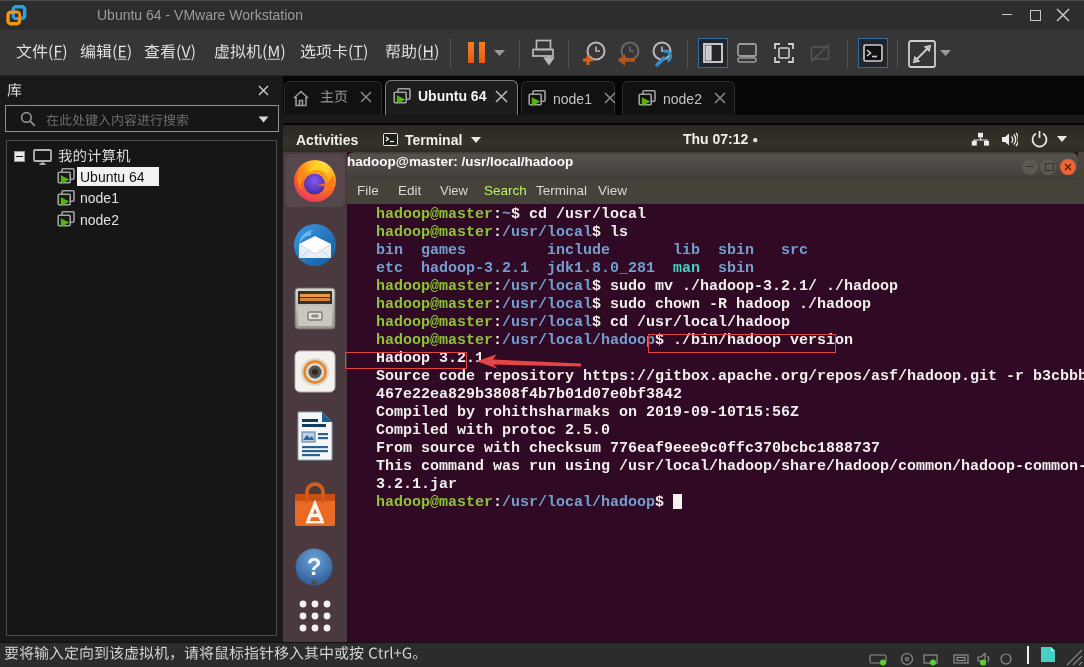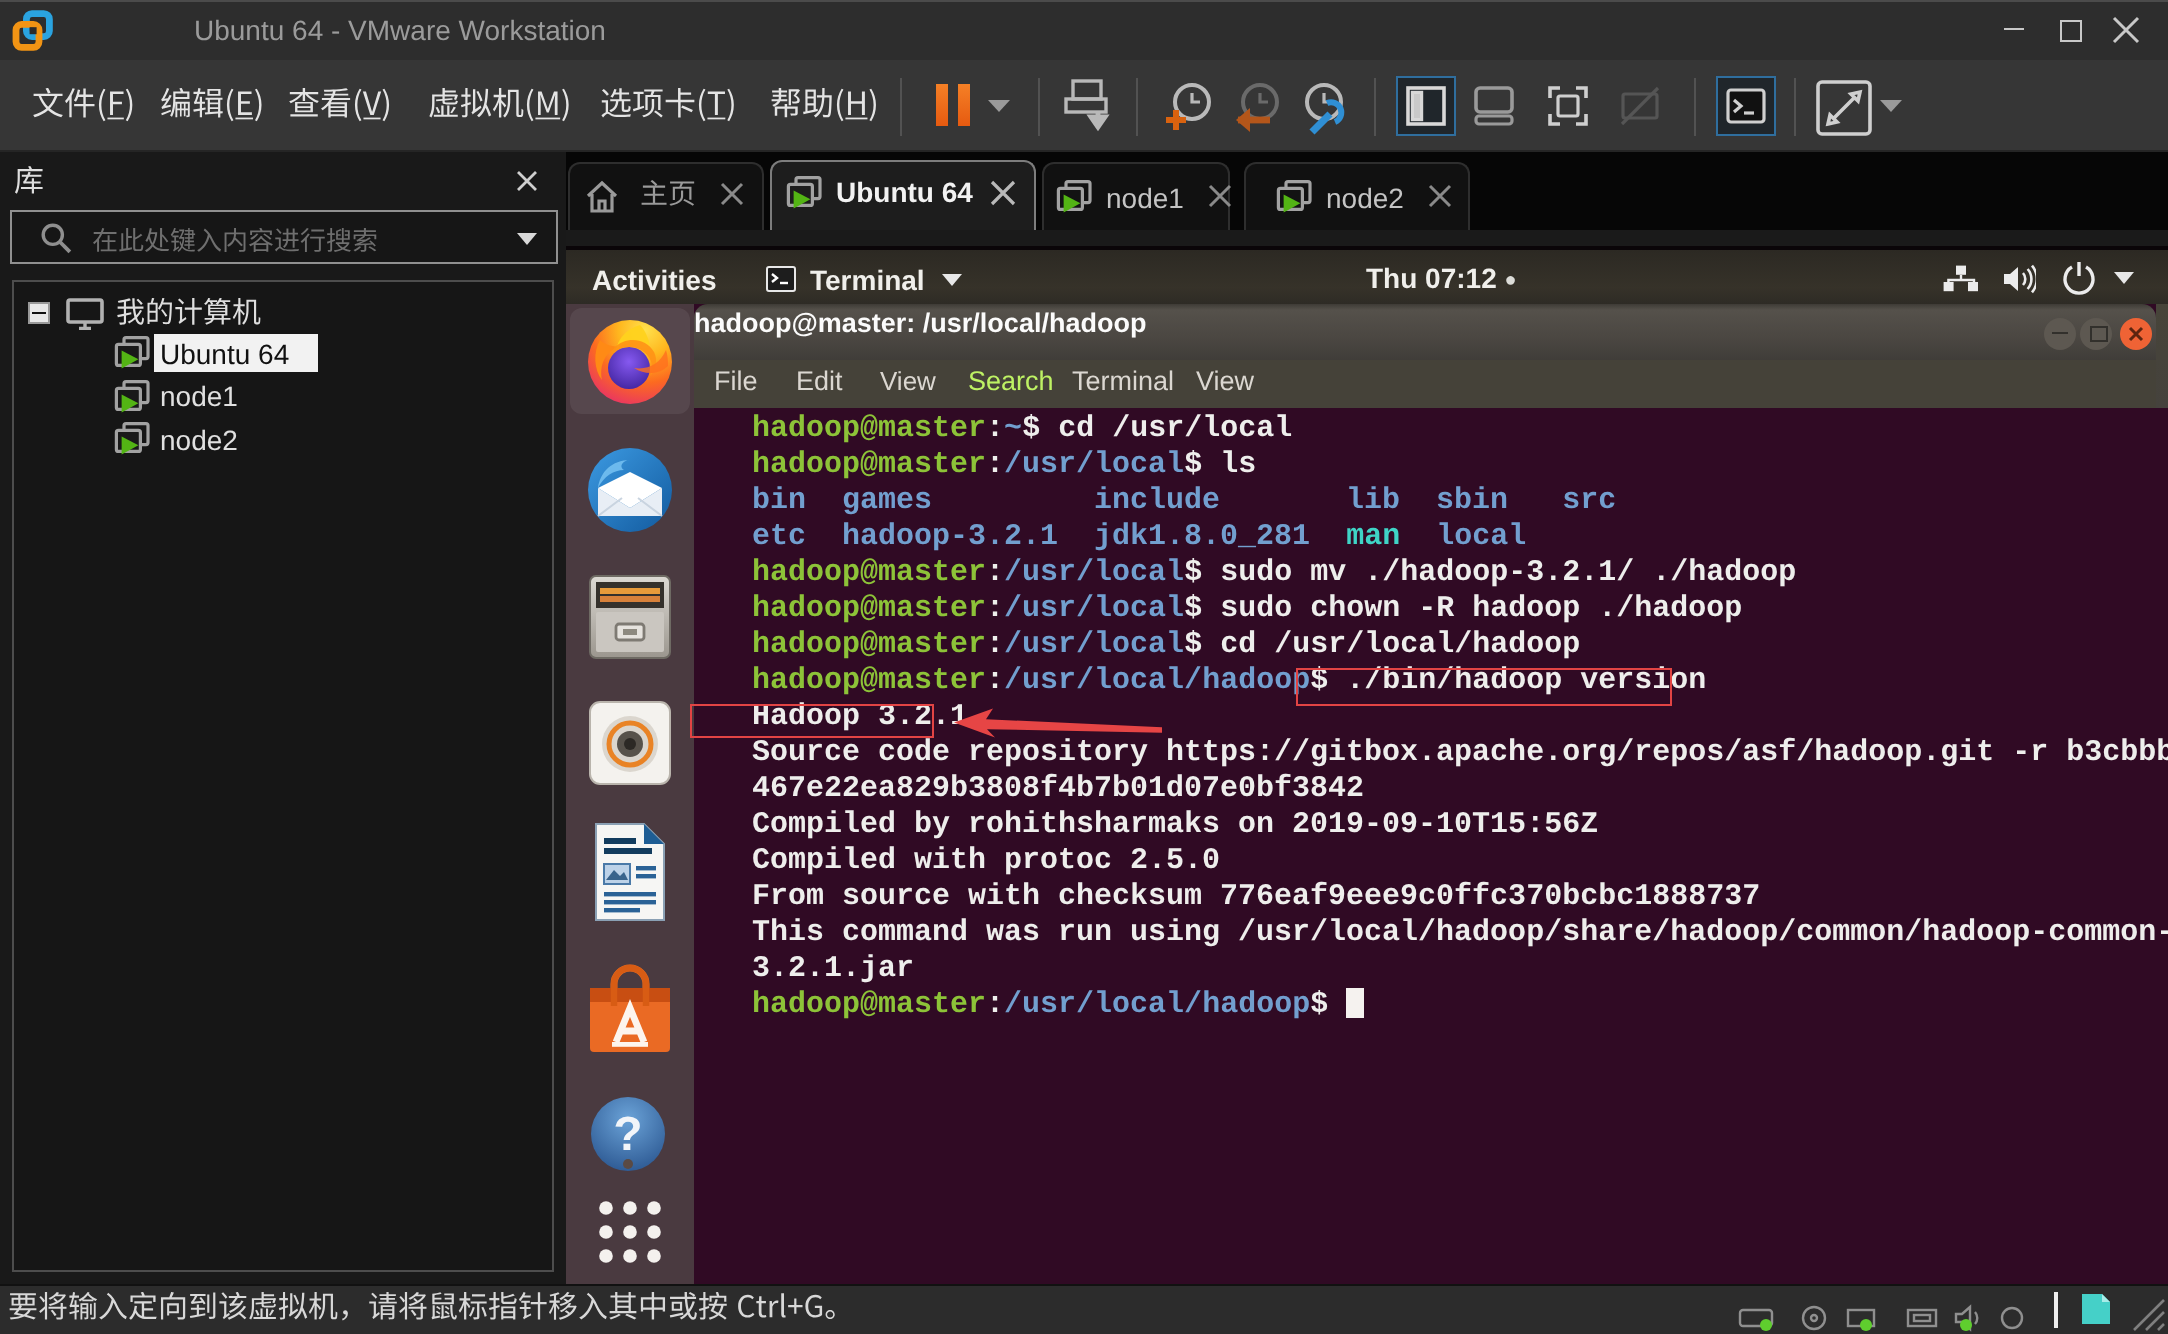--- a/index.html
+++ b/index.html
@@ -411,21 +411,21 @@
       <div class="abs" style="left:10px;top:31px;font-size:13.5px;color:#dbd7d1">File</div>
       <div class="abs" style="left:51px;top:31px;font-size:13.5px;color:#dbd7d1">Edit</div>
       <div class="abs" style="left:93px;top:31px;font-size:13px;color:#dbd7d1">View</div>
       <div class="abs" style="left:137px;top:31px;font-size:13.5px;color:#bef264">Search</div>
       <div class="abs" style="left:189px;top:31px;font-size:13.5px;color:#dbd7d1">Terminal</div>
       <div class="abs" style="left:251px;top:31px;font-size:13.5px;color:#dbd7d1">View</div>
       <div class="abs" id="termbody">
 <pre style="padding:2px 0 0 3px"><span class="g">hadoop@master</span>:<span class="b">~</span>$ cd /usr/local
 <span class="g">hadoop@master</span>:<span class="b">/usr/local</span>$ ls
 <span class="b">bin  games         include       lib  sbin   src</span>
-<span class="b">etc  hadoop-3.2.1  jdk1.8.0_281</span>  <span class="c">man</span>  <span class="b">local</span>
+<span class="b">etc  hadoop-3.2.1  jdk1.8.0_281</span>  <span class="c">man</span>  <span class="b">sbin</span>
 <span class="g">hadoop@master</span>:<span class="b">/usr/local</span>$ sudo mv ./hadoop-3.2.1/ ./hadoop
 <span class="g">hadoop@master</span>:<span class="b">/usr/local</span>$ sudo chown -R hadoop ./hadoop
 <span class="g">hadoop@master</span>:<span class="b">/usr/local</span>$ cd /usr/local/hadoop
 <span class="g">hadoop@master</span>:<span class="b">/usr/local/hadoop</span>$ ./bin/hadoop version
 Hadoop 3.2.1
 Source code repository https://gitbox.apache.org/repos/asf/hadoop.git -r b3cbbb
 467e22ea829b3808f4b7b01d07e0bf3842
 Compiled by rohithsharmaks on 2019-09-10T15:56Z
 Compiled with protoc 2.5.0
 From source with checksum 776eaf9eee9c0ffc370bcbc1888737

